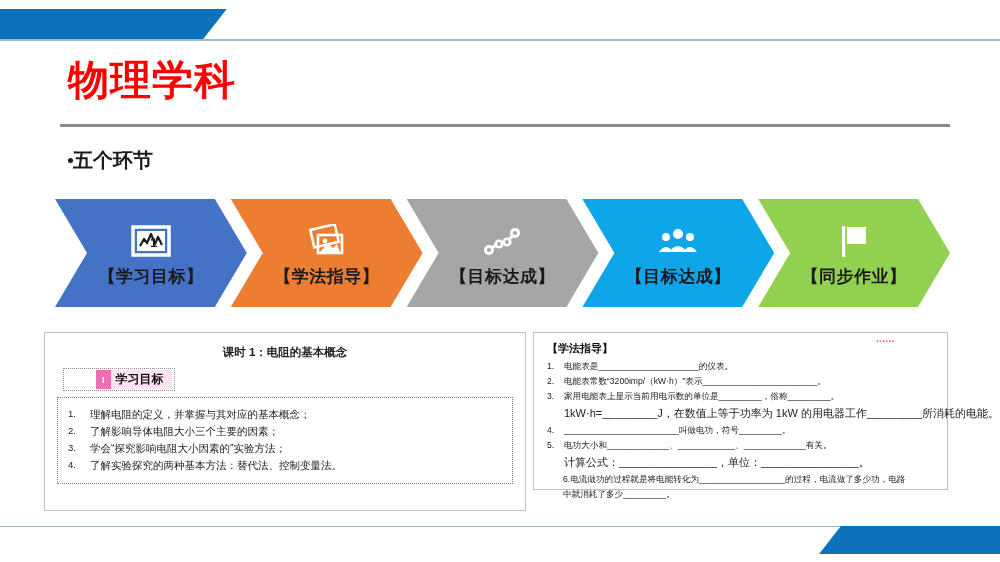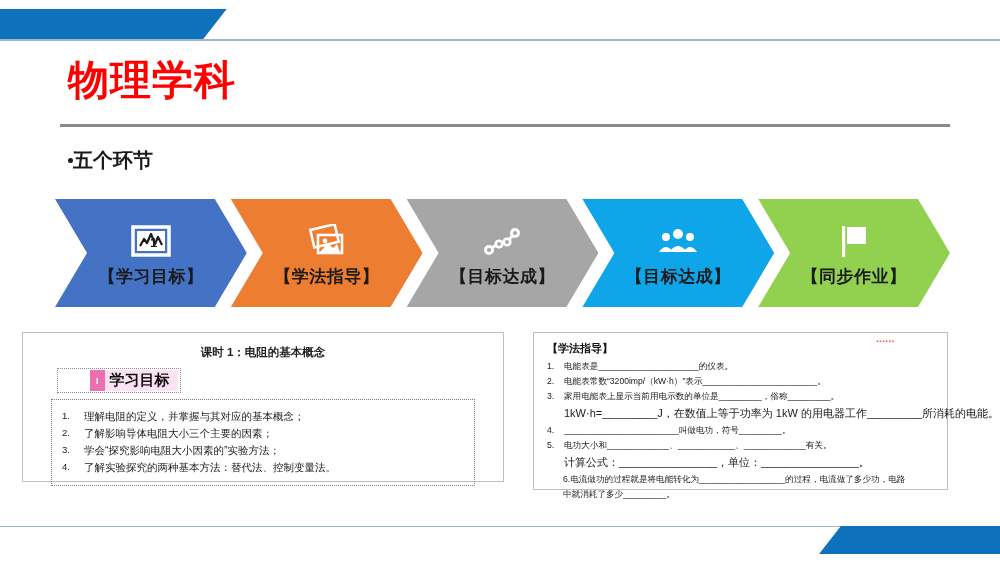--- a/index.html
+++ b/index.html
@@ -134,25 +134,25 @@
   }
 
   
   .panel {
     position: absolute;
     background: #ffffff;
     border: 1px solid #bfbfbf;
     box-sizing: border-box;
   }
   .panel-left {
-    left: 22px;
+    left: 44px;
     top: 332px;
     width: 482px;
-    height: 150px;
-    padding: 8px 20px;
+    height: 179px;
+    padding: 8px 4px;
   }
   .panel-right {
     left: 533px;
     top: 332px;
     width: 415px;
     height: 158px;
     padding: 6px 9px;
   }
 
   .doc-title {
@@ -178,21 +178,21 @@
     color: #ffffff;
     font-size: 9px;
     font-weight: bold;
     padding: 1px 6px;
     display: flex;
     align-items: center;
   }
   .goal-badge-text {
     background: #fde3f1;
     color: #111111;
-    font-size: 15px;
+    font-size: 12px;
     font-weight: bold;
     padding: 1px 8px 1px 5px;
     display: flex;
     align-items: center;
   }
 
   .goal-box {
     border: 1px dotted #7a7a7a;
     padding: 8px 10px 9px 10px;
     margin: 0 8px;

